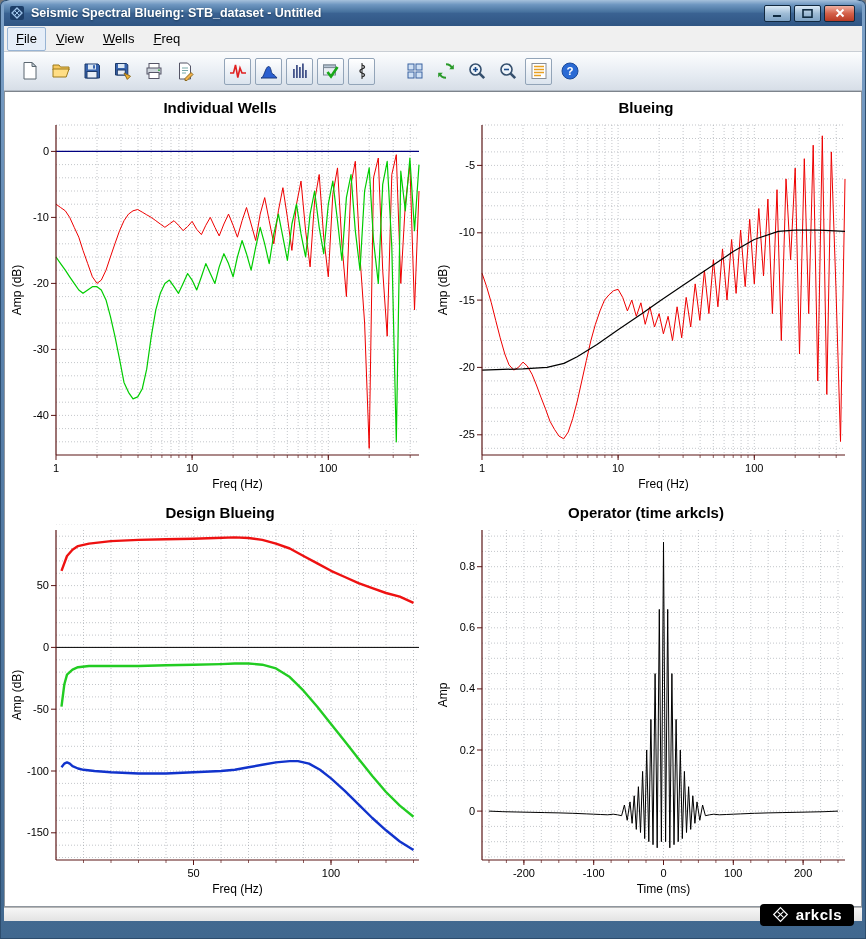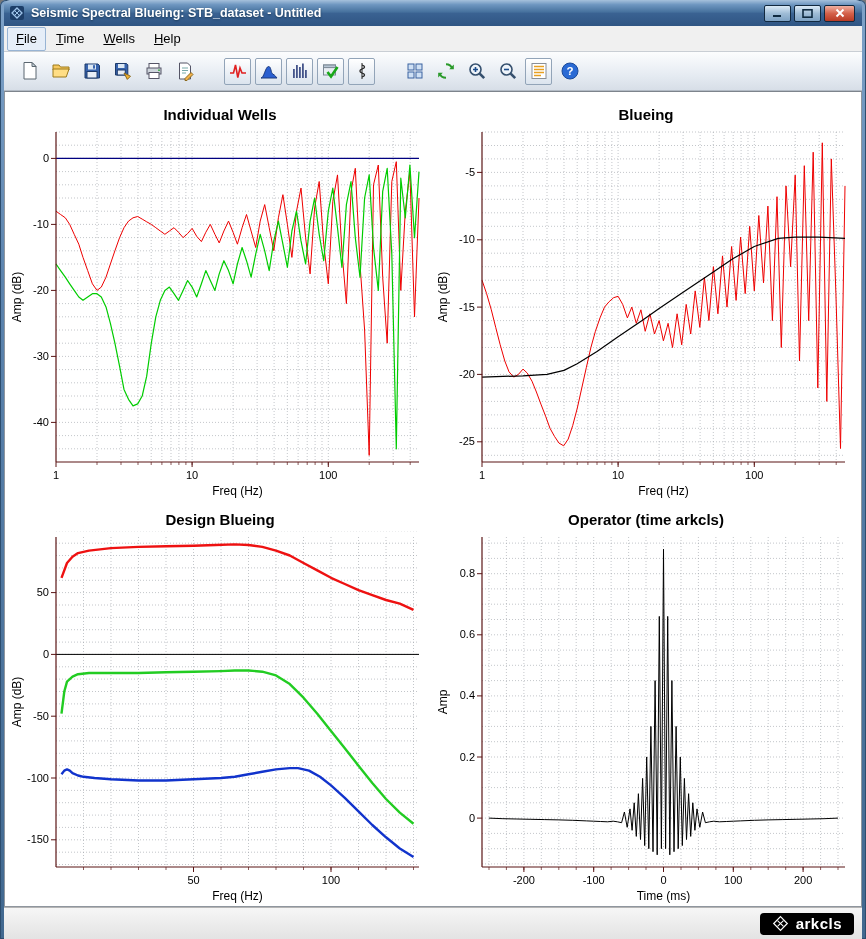--- a/index.html
+++ b/index.html
@@ -30,24 +30,24 @@
     border-bottom:1px solid #b3bbc5; display:flex; align-items:center; gap:26px; padding:0 12px; }
   .tool-group { display:flex; align-items:center; gap:4px; }
   .tool-btn { width:27px; height:27px; display:flex; align-items:center; justify-content:center;
     border:1px solid transparent; border-radius:3px; background:transparent; padding:0; }
   .tool-btn.tile { border:1px solid #92a4b8; border-radius:2px;
     background:linear-gradient(180deg,#ffffff,#dbe4ee); box-shadow:inset 0 1px 0 #fff; }
   
   .client { background:#fff; border:1px solid #8f969e; border-top-color:#7d848c; height:816px;
     display:grid; grid-template-columns:1fr 1fr; grid-template-rows:1fr 1fr; padding:2px; }
   .chart { display:flex; flex-direction:column; align-items:center; overflow:hidden; }
-  .chart-title { font-size:15px; font-weight:700; color:#000; margin-top:12px; height:20px; }
+  .chart-title { font-size:15px; font-weight:700; color:#000; margin-top:5px; height:20px; }
   svg.plot text { font-family:"Liberation Sans",sans-serif; fill:#000; }
   
-  .statusbar { height:32px; background:linear-gradient(180deg,#f6f6f6,#e3e3e3);
+  .statusbar { height:14px; background:linear-gradient(180deg,#f6f6f6,#e3e3e3);
     border-top:1px solid #b5b5b5; display:flex; align-items:center; justify-content:flex-end; padding:0 8px; }
   .brand { background:#000; color:#fff; border-radius:4px; height:22px; display:flex;
     align-items:center; gap:7px; padding:0 12px; font-weight:700; font-size:15px; letter-spacing:0.5px; }
 </style>
 </head>
 <body>
 
 <div class="window">
 
   <div class="titlebar">
@@ -73,23 +73,23 @@
       <span class="winbtn close">
         <svg width="10" height="10">
             <path d="M1.5 1.5 L8.5 8.5 M8.5 1.5 L1.5 8.5" stroke="#fff" stroke-width="1.9"></path>
           </svg>
       </span>
     </span>
   </div>
 
   <div class="menubar">
     <span class="menu-item focused">File</span>
-    <span class="menu-item">Time</span>
+    <span class="menu-item">View</span>
     <span class="menu-item">Wells</span>
-    <span class="menu-item">Help</span>
+    <span class="menu-item">Freq</span>
   </div>
 
   <div class="toolbar">
     <div class="tool-group">
       <button class="tool-btn">
         <svg width="20" height="20" viewBox="0 0 20 20">
             <path d="M4 1.5h8l4 4V18H4z" fill="#fff" stroke="#5b6770"></path>
             <path d="M12 1.5l4 4h-4z" fill="#c8d4dc" stroke="#5b6770"></path>
           </svg>
       </button>

